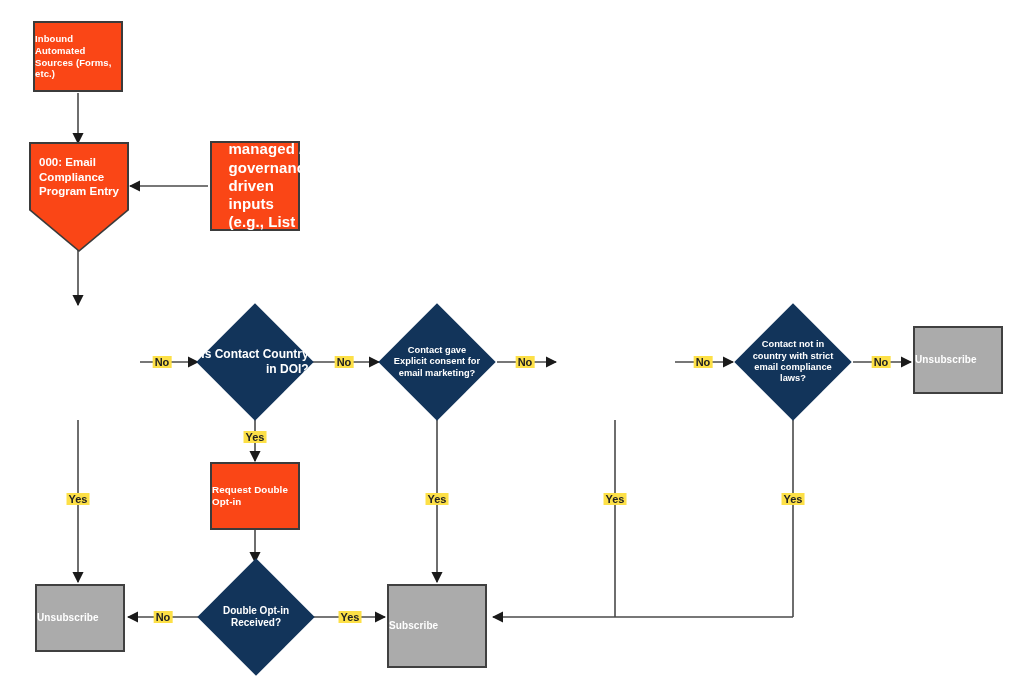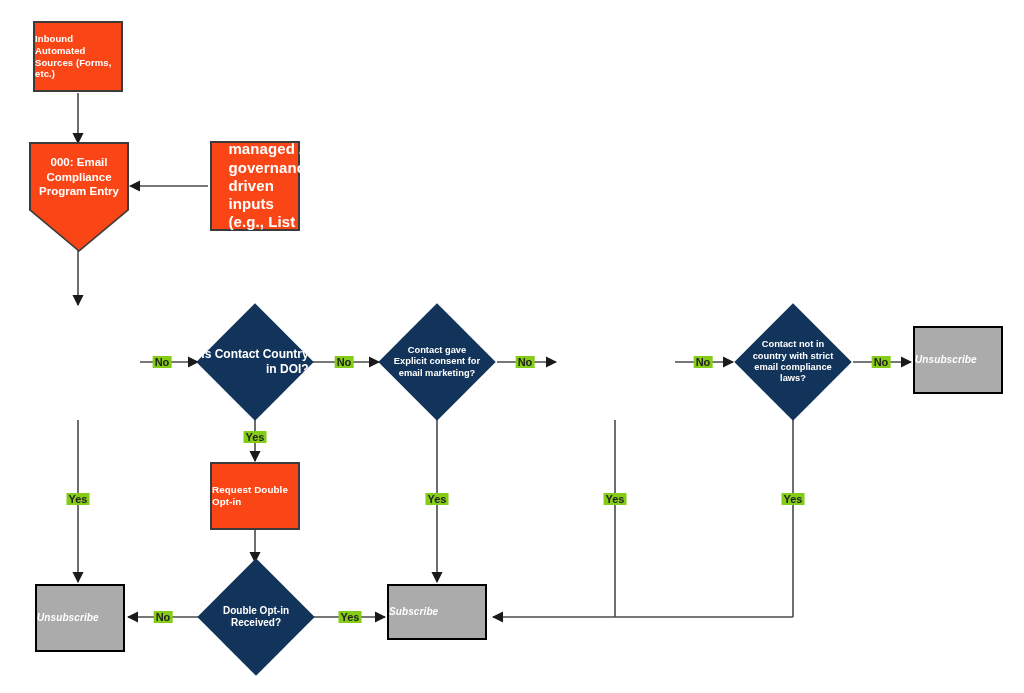--- a/index.html
+++ b/index.html
@@ -19,21 +19,21 @@
     color:#ffffff;
     font-weight:bold;
     line-height:1.22;
     white-space:pre-line;
     letter-spacing:0.1px;
   }
 
   
   .rect{border:2px solid #3b3b3b;}
   .rect.orange{background:#FA4616;}
-  .rect.gray{background:#ABABAB;border:2px solid #000000;font-style:italic;}
+  .rect.gray{background:#ABABAB;border:2px solid #404040;}
   .diamond-wrap{position:absolute;}
   .diamond-wrap .dm{
     position:absolute;left:50%;top:50%;
     background:#12345A;
     transform:translate(-50%,-50%) rotate(45deg);
   }
   .diamond-wrap .dlabel{
     position:absolute;left:0;top:0;width:100%;height:100%;
     display:flex;align-items:center;justify-content:center;
     color:#fff;font-weight:bold;text-align:center;line-height:1.22;
@@ -51,28 +51,28 @@
   }
   .pent .pshape-b{
     position:absolute;left:0;top:0;width:100%;height:100%;
     background:#3b3b3b;
     -webkit-clip-path:polygon(0% 0%,100% 0%,100% 62%,50% 100%,0% 62%);
     clip-path:polygon(0% 0%,100% 0%,100% 62%,50% 100%,0% 62%);
   }
   .pent .plabel{
     position:absolute;left:0;top:0;width:100%;height:62%;
     display:flex;align-items:center;justify-content:center;
-    color:#fff;font-weight:bold;text-align:center;line-height:1.25;
+    color:#fff;font-weight:bold;text-align:left;line-height:1.25;
     white-space:pre-line;
   }
 
   .edgelabel{
     position:absolute;
     font-size:11px;font-weight:bold;color:#222222;
-    background:#84cc16;
+    background:#fde047;
     padding:0 2px;
     white-space:nowrap;
     transform:translate(-50%,-50%);
   }
 </style>
 </head>
 <body>
 
 <div id="canvas">
 
@@ -175,21 +175,21 @@
   <div class="node rect gray" style="left:35px;top:584px;width:90px;height:68px;">
     <span class="txt" style="font-size:10px;">Unsubscribe</span>
   </div>
 
   <div class="diamond-wrap" style="left:197px;top:558px;width:118px;height:118px;">
     <div class="dm" style="width:83px;height:83px;"></div>
     <div class="dlabel" style="font-size:10px;">Double Opt-in
 Received?</div>
   </div>
 
-  <div class="node rect gray" style="left:387px;top:584px;width:100px;height:56px;">
+  <div class="node rect gray" style="left:387px;top:584px;width:100px;height:84px;">
     <span class="txt" style="font-size:10px;">Subscribe</span>
   </div>
 
   <div class="edgelabel" style="left:162px;top:362px;">No</div>
   <div class="edgelabel" style="left:78px;top:499px;">Yes</div>
 
   <div class="edgelabel" style="left:344px;top:362px;">No</div>
   <div class="edgelabel" style="left:255px;top:437px;">Yes</div>
 
   <div class="edgelabel" style="left:525px;top:362px;">No</div>

